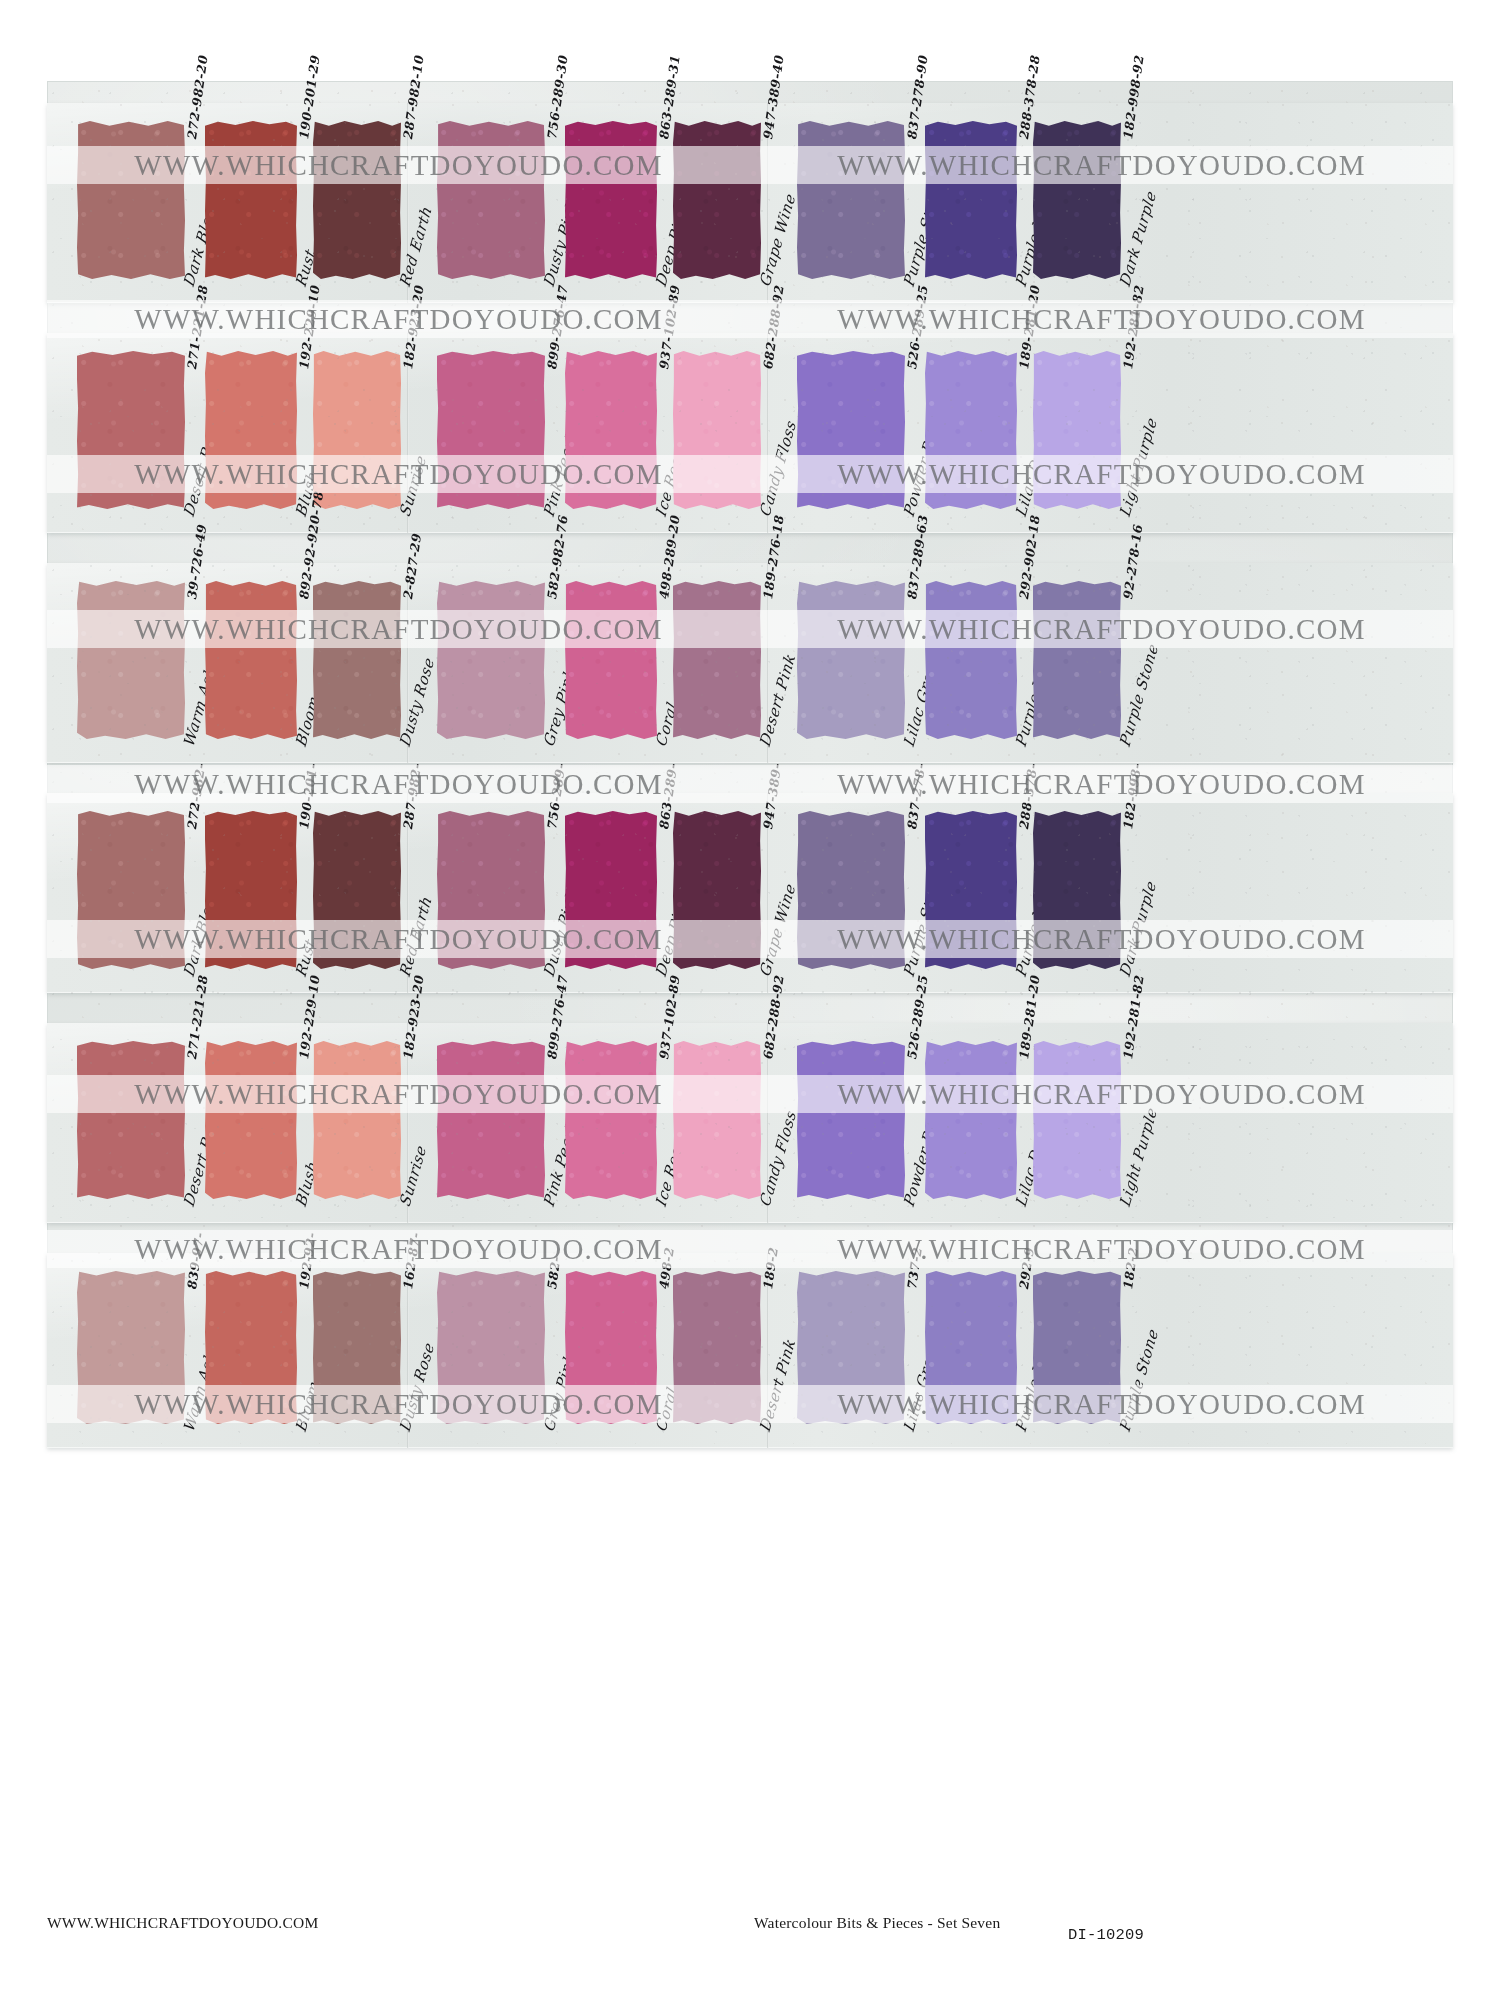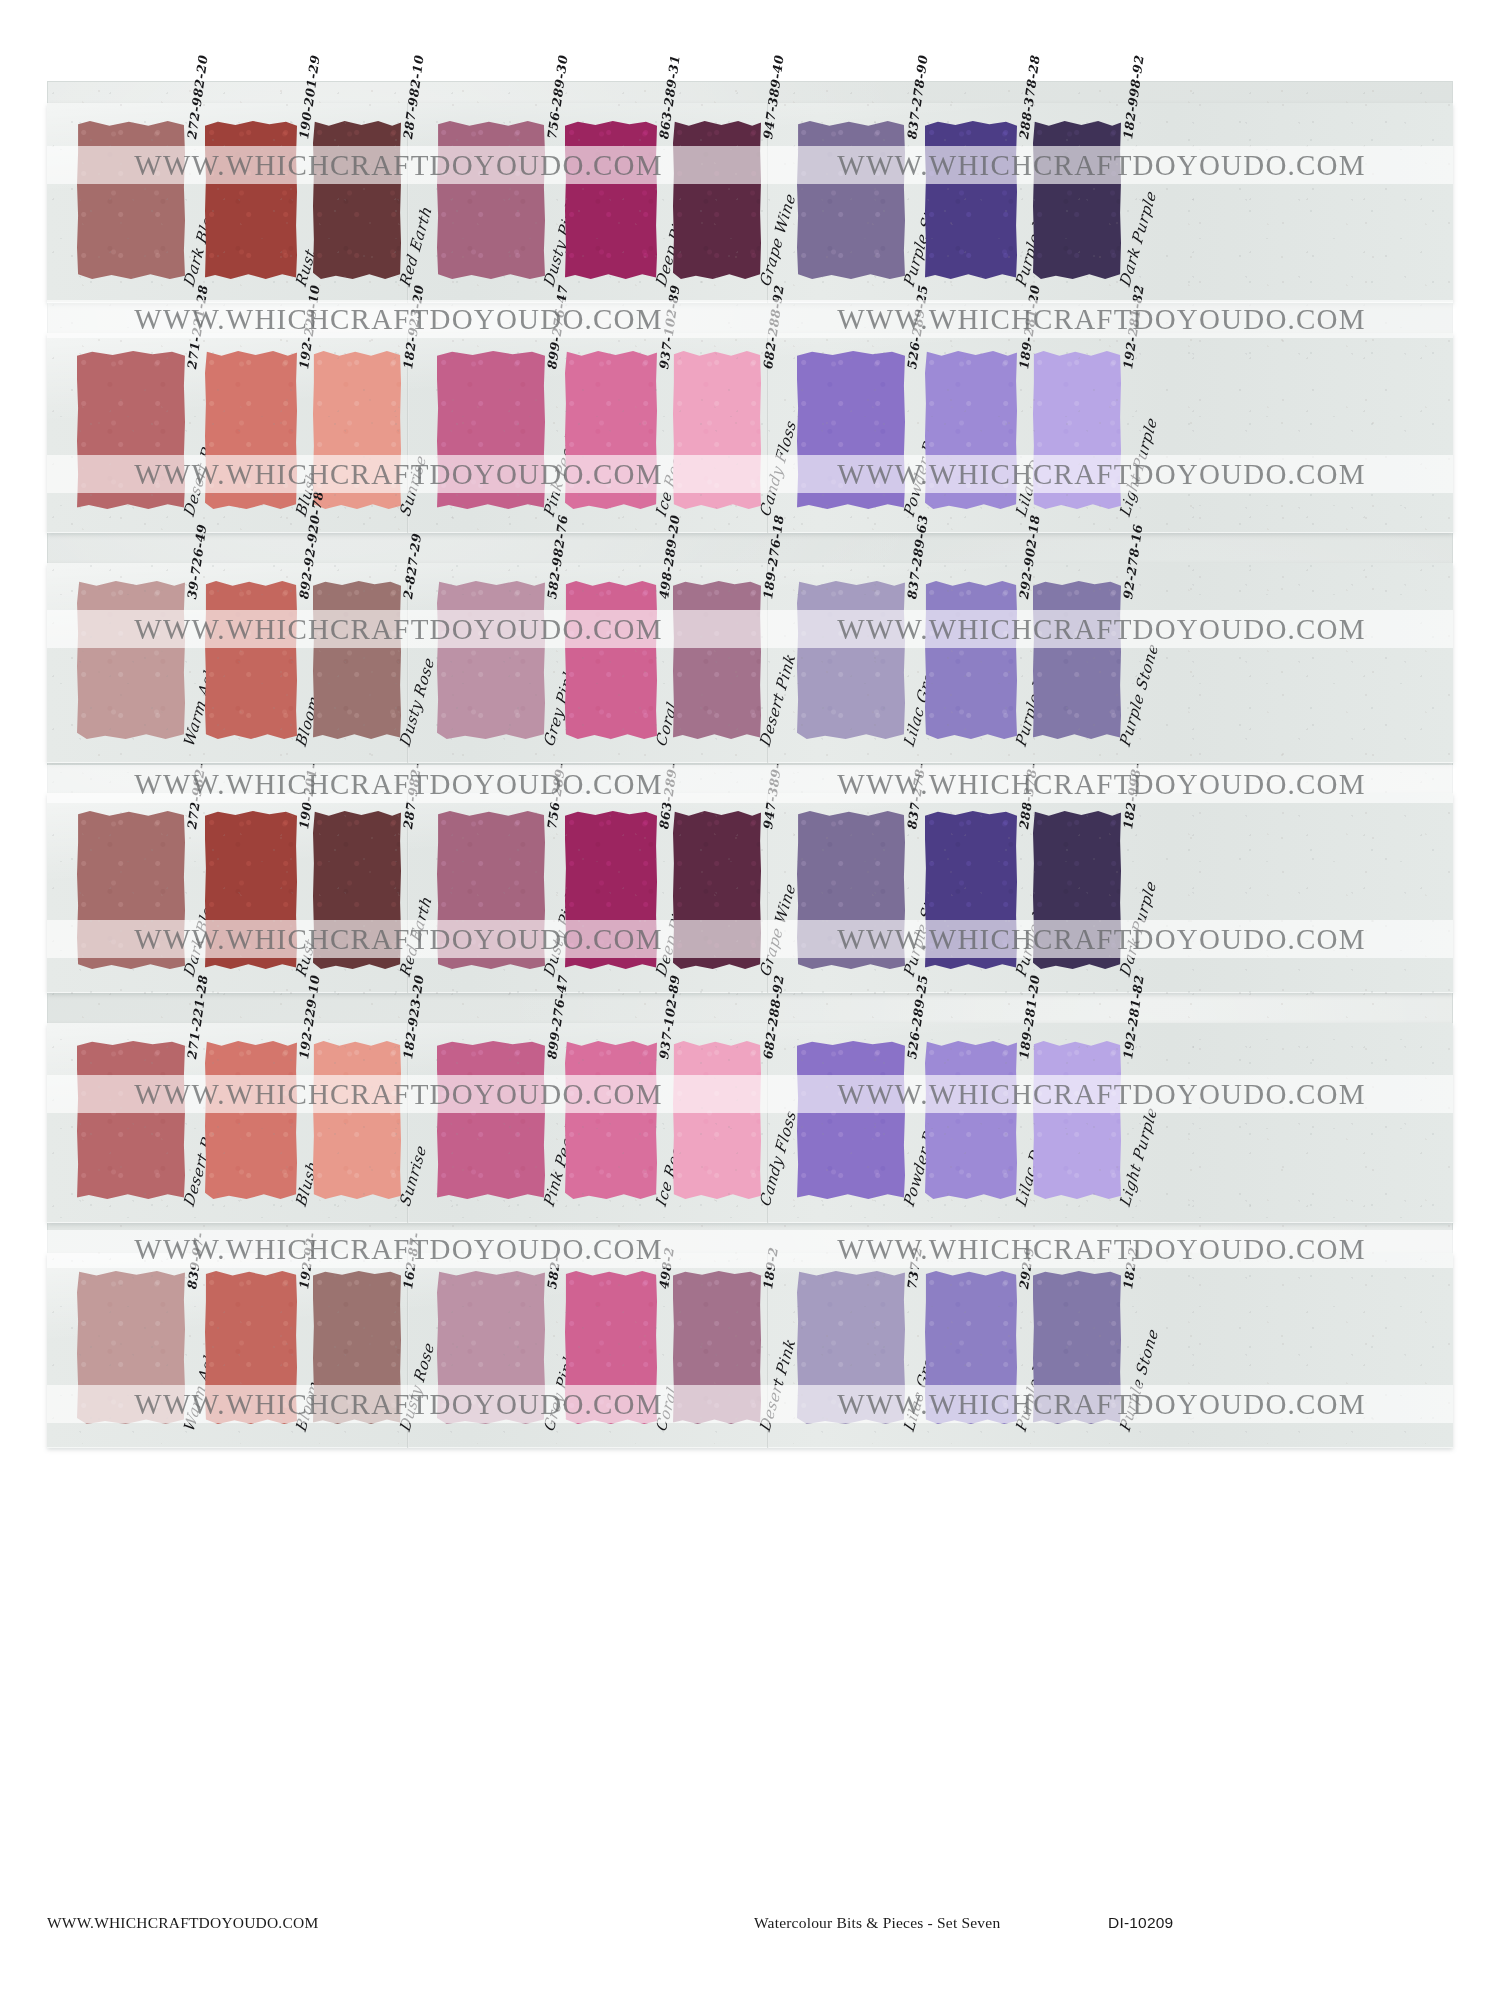--- a/index.html
+++ b/index.html
@@ -124,23 +124,23 @@
     position: absolute; left: 47px; top: 0;
     font-family: "Liberation Serif", serif;
     font-size: 15.5px; color: #1a1a1a; letter-spacing: .2px;
   }
   .footer .f-mid {
     position: absolute; left: 754px; top: 0;
     font-family: "Liberation Serif", serif;
     font-size: 15.5px; color: #1a1a1a; letter-spacing: .2px;
   }
   .footer .f-right {
-    position: absolute; left: 1068px; top: 0;
-    font-family: Liberation Sans, sans-serif;
-    font-size: 15.5px; color: #1a1a1a; letter-spacing: .2px; margin-left: 40px;
+    position: absolute; left: 1068px; top: 12px;
+    font-family: Liberation Mono, monospace;
+    font-size: 15.5px; color: #1a1a1a; letter-spacing: .2px;
   }
 </style>
 </head>
 <body>
 
 <div class="page">
 
   <div class="board" id="board">
       <div class="band" style="top: 22px; height: 200px;">
         <div class="divider" style="left: 360px;"></div>

